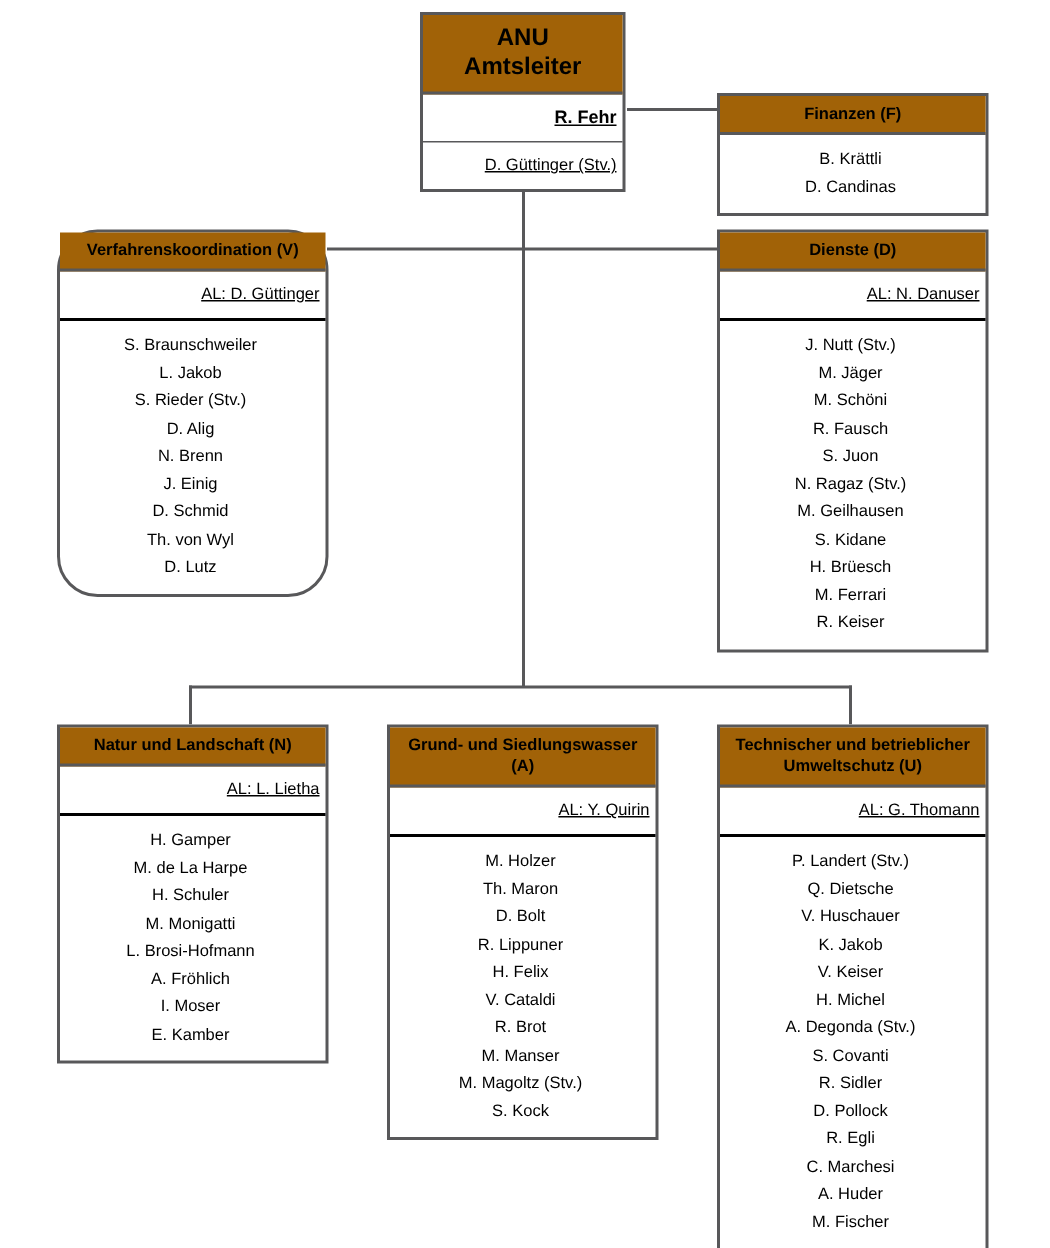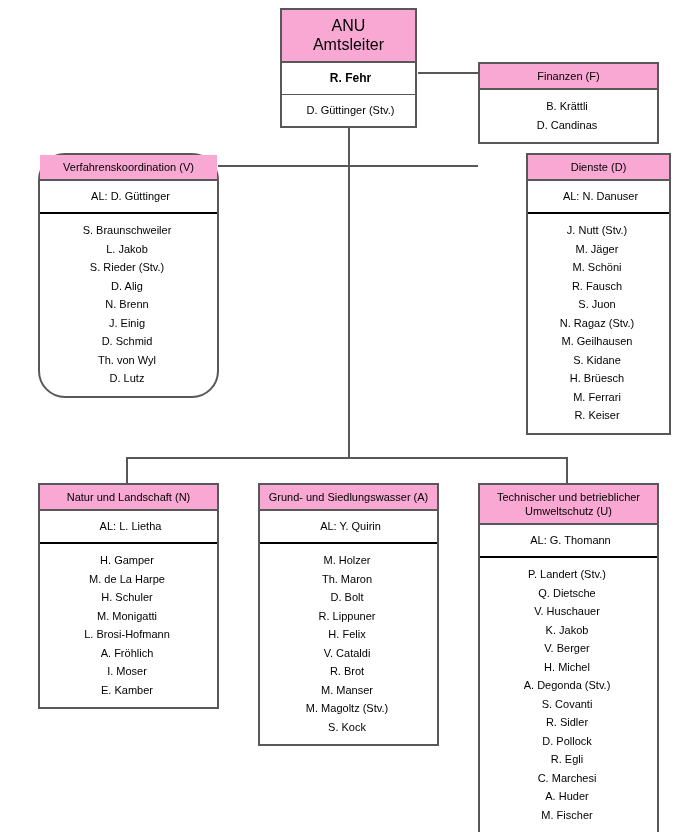--- a/index.html
+++ b/index.html
@@ -31,41 +31,42 @@
 
   
   .box {
     position: absolute;
     border: 2px solid #58585a;
     background: #ffffff;
     box-sizing: border-box;
     z-index: 3;
   }
   .box .head {
-    background: #f9a8d4;
+    background: #a16207;
     border-bottom: 2px solid #58585a;
     text-align: center;
-    font-weight: normal;
+    font-weight: bold;
     font-size: 11px;
     line-height: 14px;
     color: #000;
     padding: 5px 4px 5px 4px;
   }
   .box.root .head {
     font-size: 16px;
     line-height: 19px;
     padding: 6px 4px 7px 4px;
   }
   .box .lead {
-    text-align: center;
+    text-align: right;
     font-size: 11px;
     line-height: 14px;
     color: #000;
     padding: 8px 4px 9px 8px;
     border-bottom: 1px solid #58585a;
+    text-decoration: underline;
   }
   .box .lead.bold {
     font-weight: bold;
     font-size: 12px;
   }
   .box .lead.thick {
     border-bottom: 2px solid #000000;
   }
   .box .lead.last {
     border-bottom: none;
@@ -126,21 +127,21 @@
       <div class="person">S. Rieder (Stv.)</div>
       <div class="person">D. Alig</div>
       <div class="person">N. Brenn</div>
       <div class="person">J. Einig</div>
       <div class="person">D. Schmid</div>
       <div class="person">Th. von Wyl</div>
       <div class="person">D. Lutz</div>
     </div>
   </div>
 
-  <div class="box" style="left:478px; top:153px; width:145px;margin-left:48px;">
+  <div class="box" style="left:478px; top:153px; width:181px;">
     <div class="head">Dienste (D)</div>
     <div class="lead thick">AL: N. Danuser</div>
     <div class="staff">
       <div class="person">J. Nutt (Stv.)</div>
       <div class="person">M. Jäger</div>
       <div class="person">M. Schöni</div>
       <div class="person">R. Fausch</div>
       <div class="person">S. Juon</div>
       <div class="person">N. Ragaz (Stv.)</div>
       <div class="person">M. Geilhausen</div>
@@ -187,21 +188,21 @@
     <div class="head">
       <div>Technischer und betrieblicher</div>
       <div>Umweltschutz (U)</div>
     </div>
     <div class="lead thick">AL: G. Thomann</div>
     <div class="staff">
       <div class="person">P. Landert (Stv.)</div>
       <div class="person">Q. Dietsche</div>
       <div class="person">V. Huschauer</div>
       <div class="person">K. Jakob</div>
-      <div class="person">V. Berger</div>
+      <div class="person">V. Keiser</div>
       <div class="person">H. Michel</div>
       <div class="person">A. Degonda (Stv.)</div>
       <div class="person">S. Covanti</div>
       <div class="person">R. Sidler</div>
       <div class="person">D. Pollock</div>
       <div class="person">R. Egli</div>
       <div class="person">C. Marchesi</div>
       <div class="person">A. Huder</div>
       <div class="person">M. Fischer</div>
     </div>

